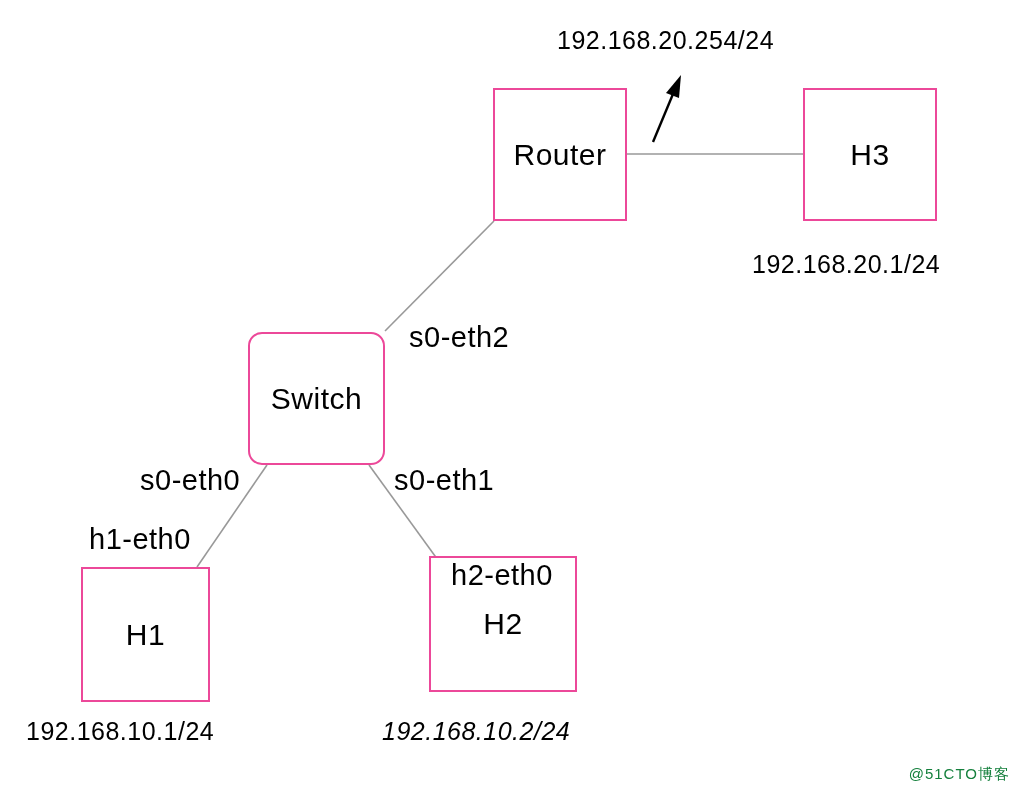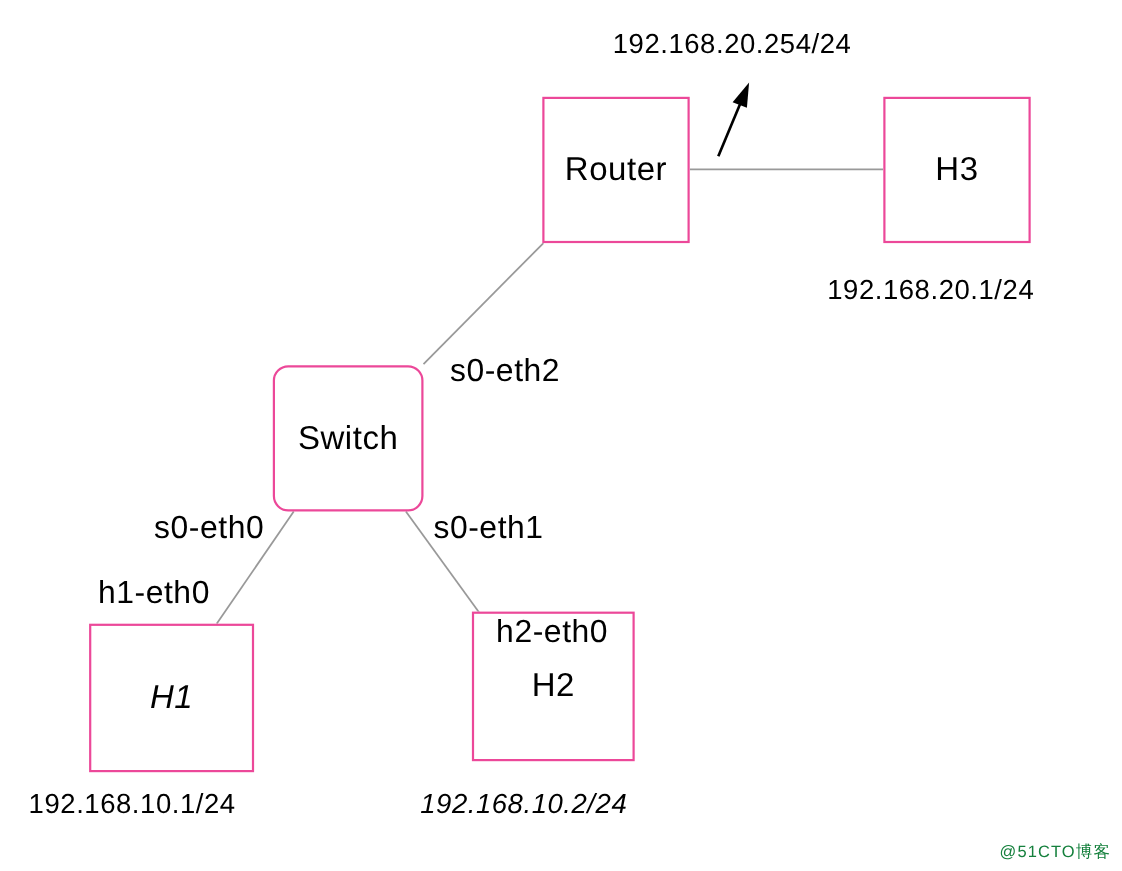--- a/index.html
+++ b/index.html
@@ -40,21 +40,21 @@
     font-size: 25px;
     color: #000000;
     white-space: nowrap;
     z-index: 3;
     letter-spacing: 0.5px;
   }
   .lbl.iface { font-size: 29px; }
   #node-router { left: 493px; top: 88px;  width: 134px; height: 133px; }
   #node-h3     { left: 803px; top: 88px;  width: 134px; height: 133px; }
   #node-switch { left: 248px; top: 332px; width: 137px; height: 133px; border-radius: 14px; }
-  #node-h1     { left: 81px;  top: 567px; width: 150px; height: 135px; font-style: italic; }
+  #node-h1     { left: 81px;  top: 567px; width: 129px; height: 135px; }
   #node-h2     { left: 429px; top: 556px; width: 148px; height: 136px; }
 
   #lbl-router-wan { left: 557px; top: 26px;  }
   #lbl-router-lan { left: 364px; top: 236px; }
   #lbl-h3-ip      { left: 752px; top: 250px; }
   #lbl-s0eth2     { left: 393px; top: 321px; margin-left: 16px; }
   #lbl-s0eth0     { left: 140px; top: 464px; }
   #lbl-s0eth1     { left: 394px; top: 464px; }
   #lbl-h1eth0     { left: 89px;  top: 523px; }
   #lbl-h2eth0     { left: 451px; top: 523px; margin-top: 36px; }

